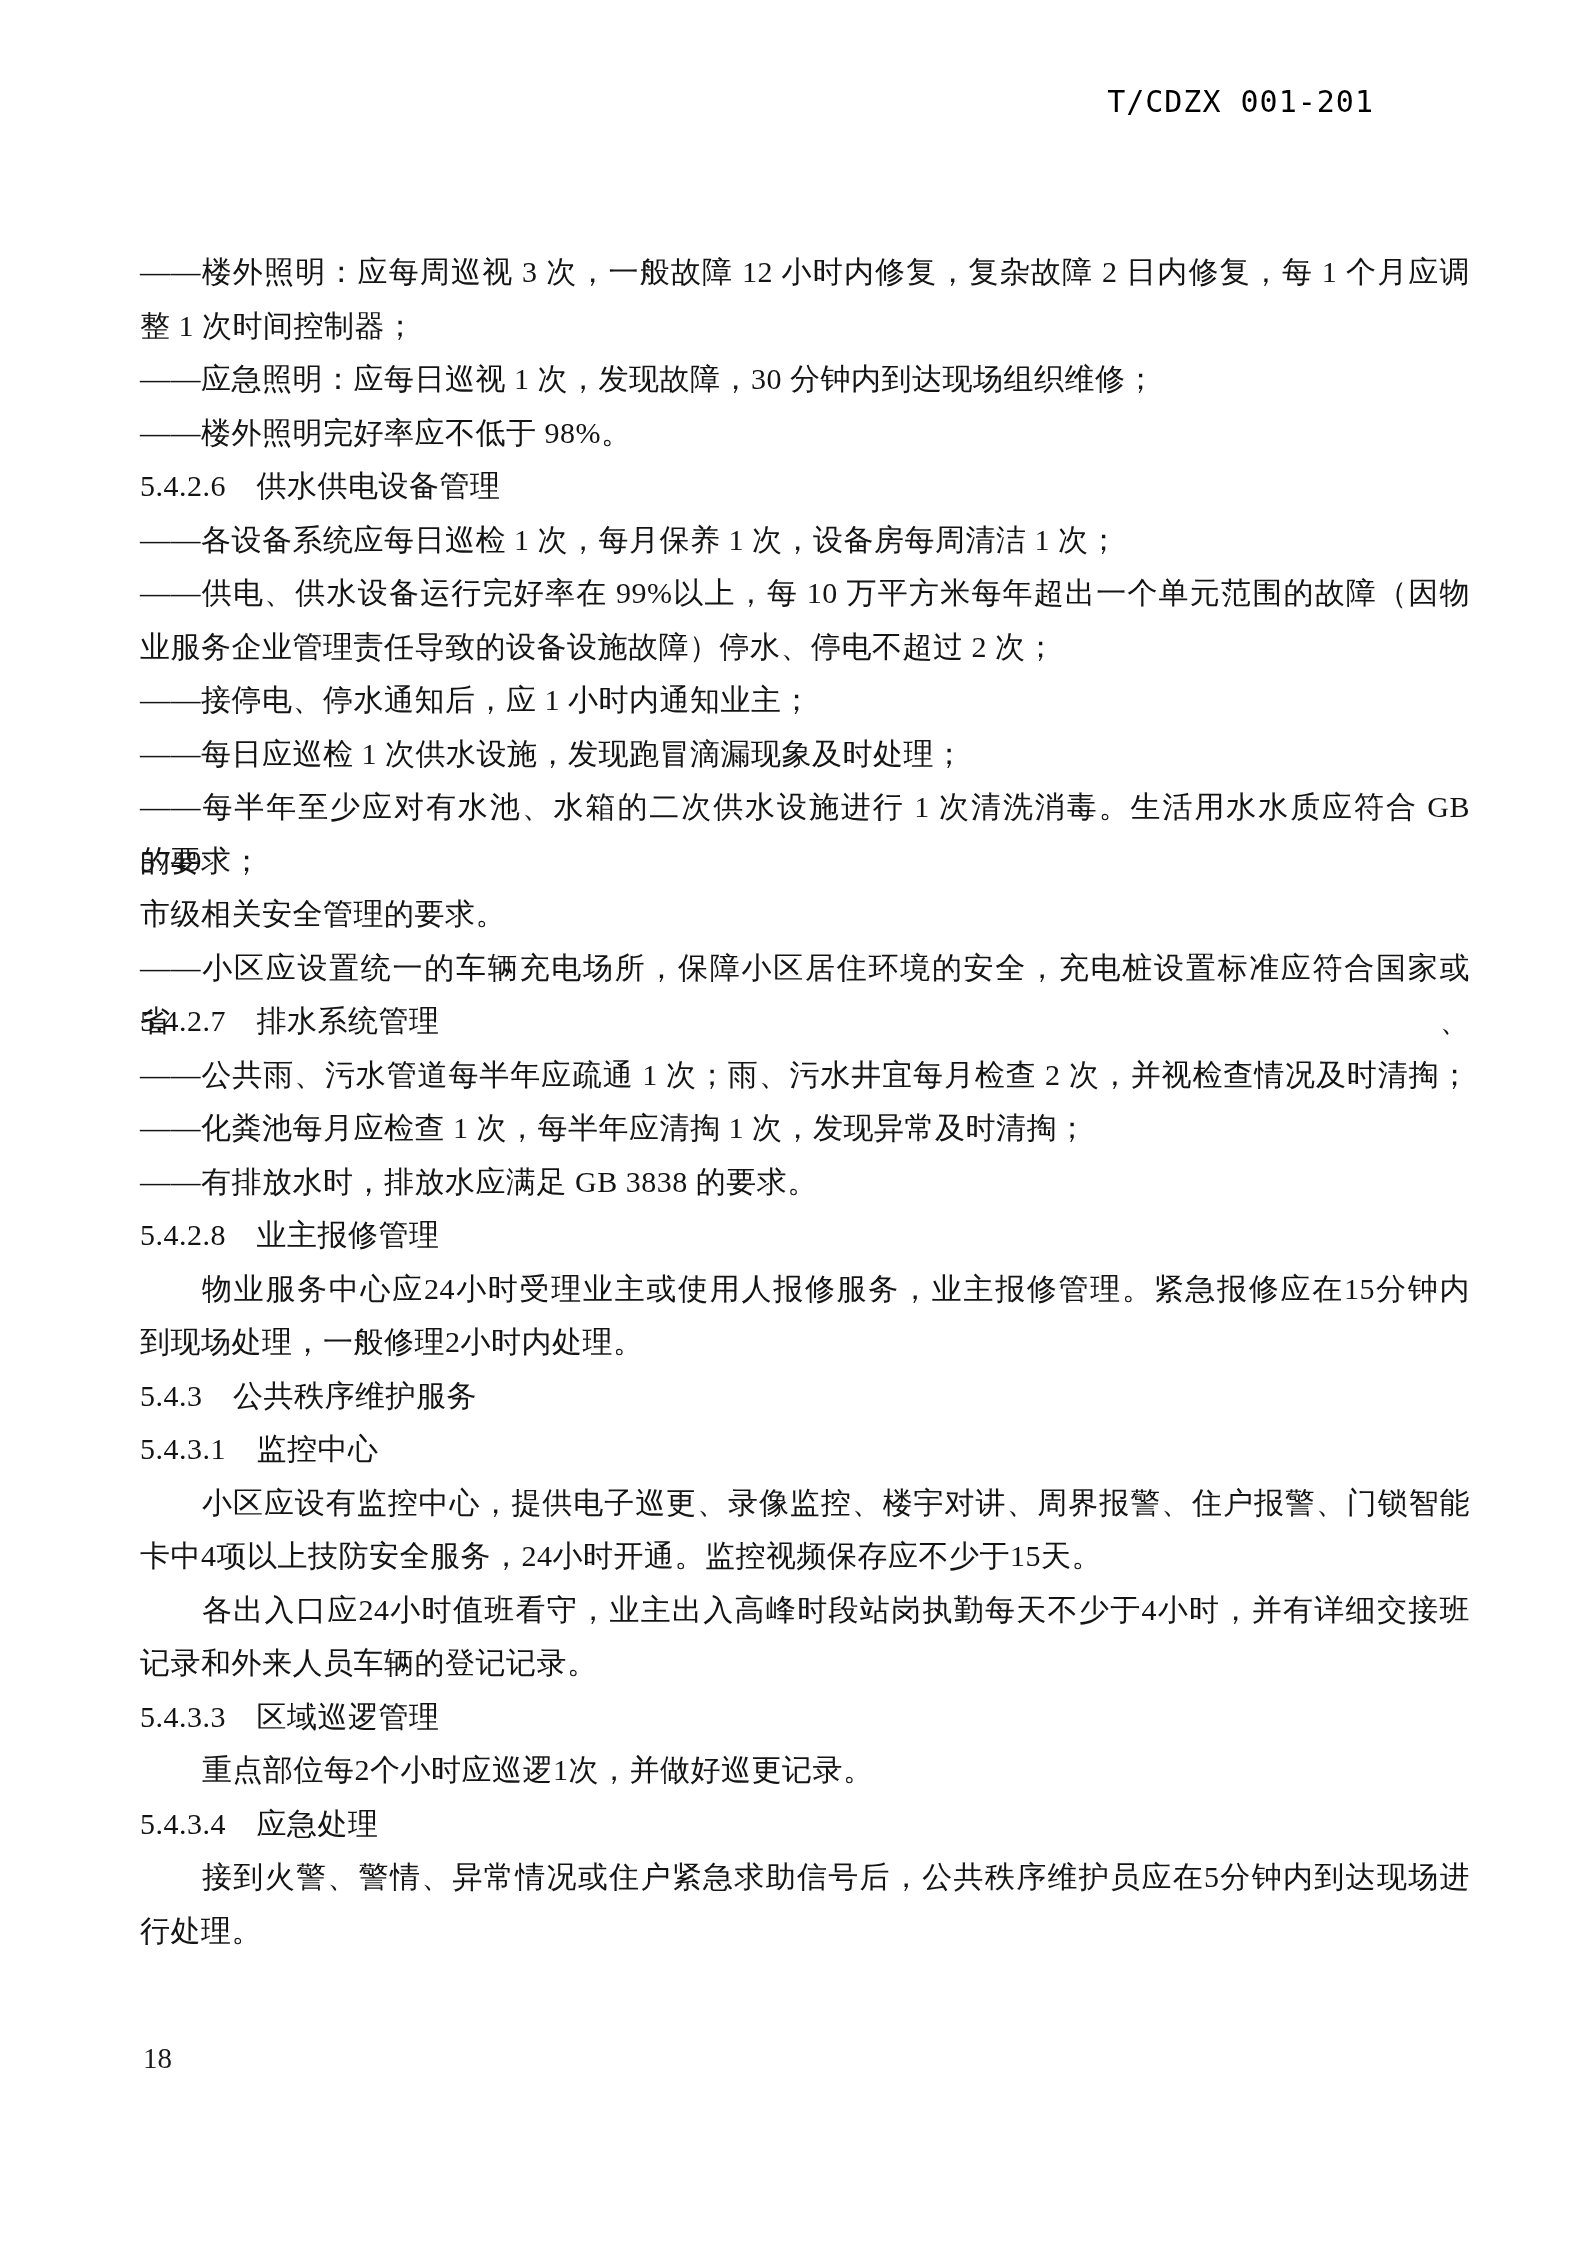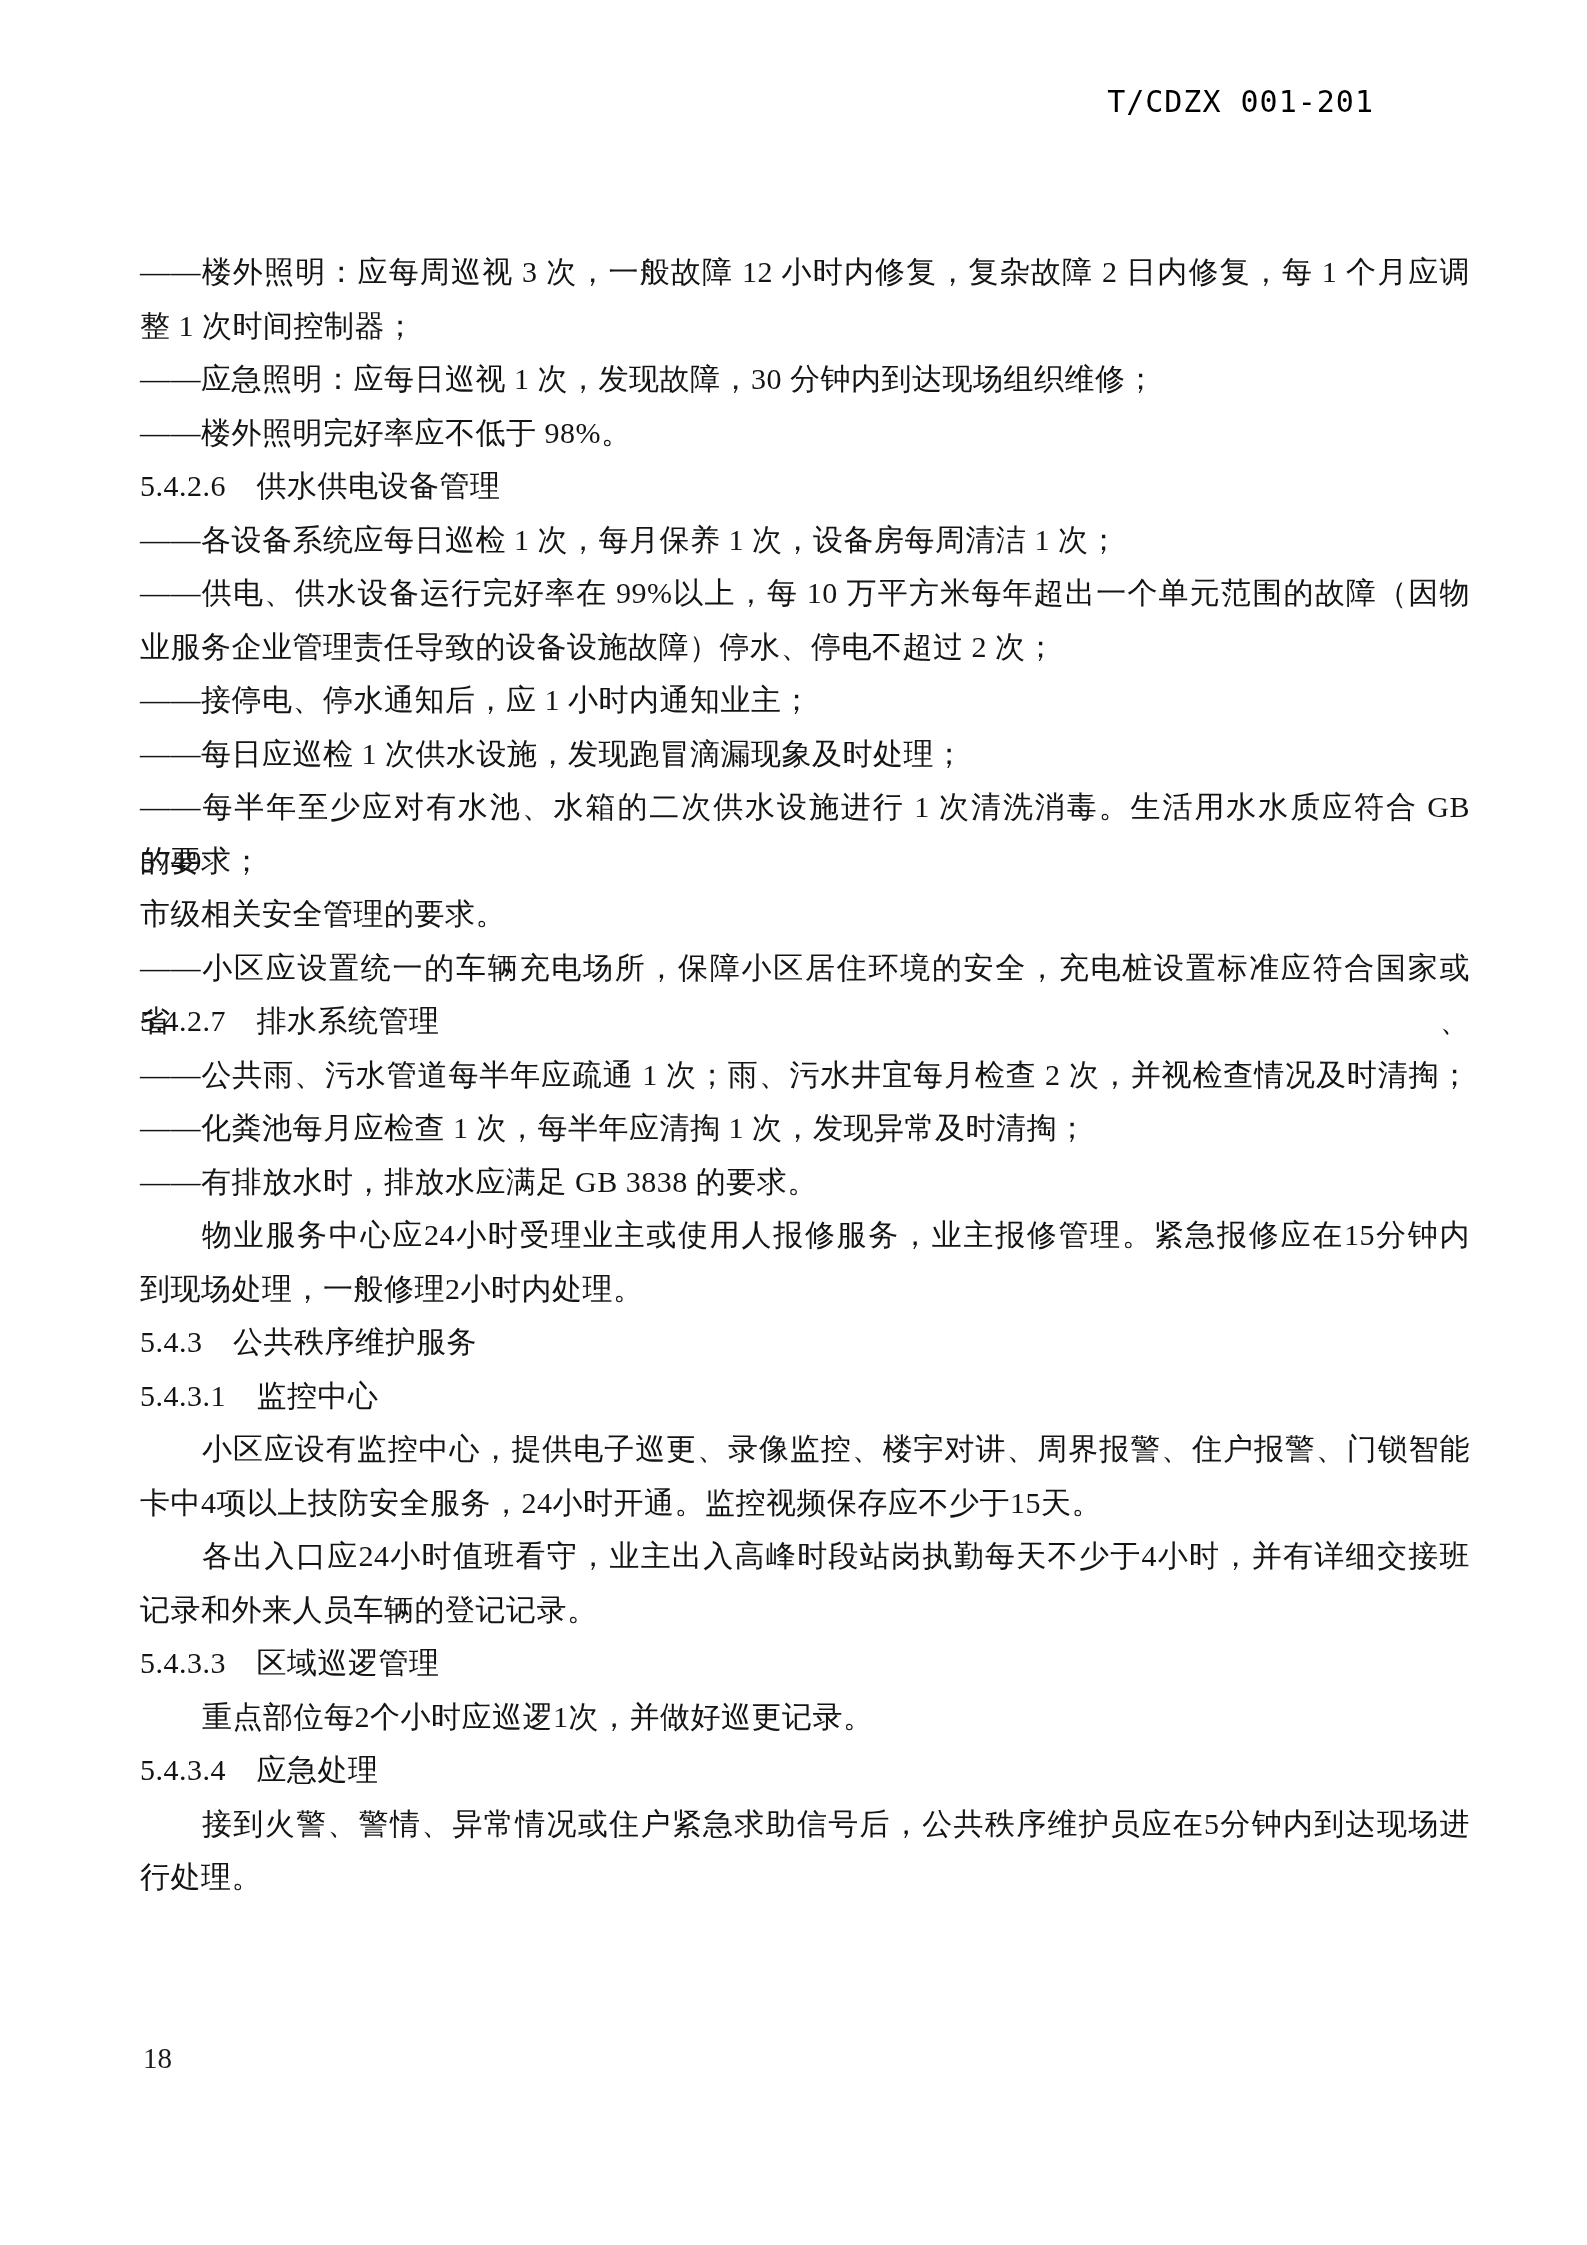--- a/index.html
+++ b/index.html
@@ -79,20 +79,21 @@
       <div class="line dash">——接停电、停水通知后，应 1 小时内通知业主；</div>
       <div class="line dash">——每日应巡检 1 次供水设施，发现跑冒滴漏现象及时处理；</div>
       <div class="line dash full">——每半年至少应对有水池、水箱的二次供水设施进行 1 次清洗消毒。生活用水水质应符合 GB 5749</div>
       <div class="line cont">的要求；</div>
       <div class="line cont">市级相关安全管理的要求。</div>
       <div class="line dash full">——小区应设置统一的车辆充电场所，保障小区居住环境的安全，充电桩设置标准应符合国家或省、</div>
       <div class="line heading">5.4.2.7　排水系统管理</div>
       <div class="line dash full">——公共雨、污水管道每半年应疏通 1 次；雨、污水井宜每月检查 2 次，并视检查情况及时清掏；</div>
       <div class="line dash">——化粪池每月应检查 1 次，每半年应清掏 1 次，发现异常及时清掏；</div>
       <div class="line dash">——有排放水时，排放水应满足 GB 3838 的要求。</div>
+      <div class="line heading">5.4.2.8　业主报修管理</div>
       <div class="line para full">物业服务中心应24小时受理业主或使用人报修服务，业主报修管理。紧急报修应在15分钟内</div>
       <div class="line cont">到现场处理，一般修理2小时内处理。</div>
       <div class="line heading">5.4.3　公共秩序维护服务</div>
       <div class="line heading">5.4.3.1　监控中心</div>
       <div class="line para full">小区应设有监控中心，提供电子巡更、录像监控、楼宇对讲、周界报警、住户报警、门锁智能</div>
       <div class="line cont">卡中4项以上技防安全服务，24小时开通。监控视频保存应不少于15天。</div>
       <div class="line para full">各出入口应24小时值班看守，业主出入高峰时段站岗执勤每天不少于4小时，并有详细交接班</div>
       <div class="line cont">记录和外来人员车辆的登记记录。</div>
       <div class="line heading">5.4.3.3　区域巡逻管理</div>
       <div class="line para">重点部位每2个小时应巡逻1次，并做好巡更记录。</div>

